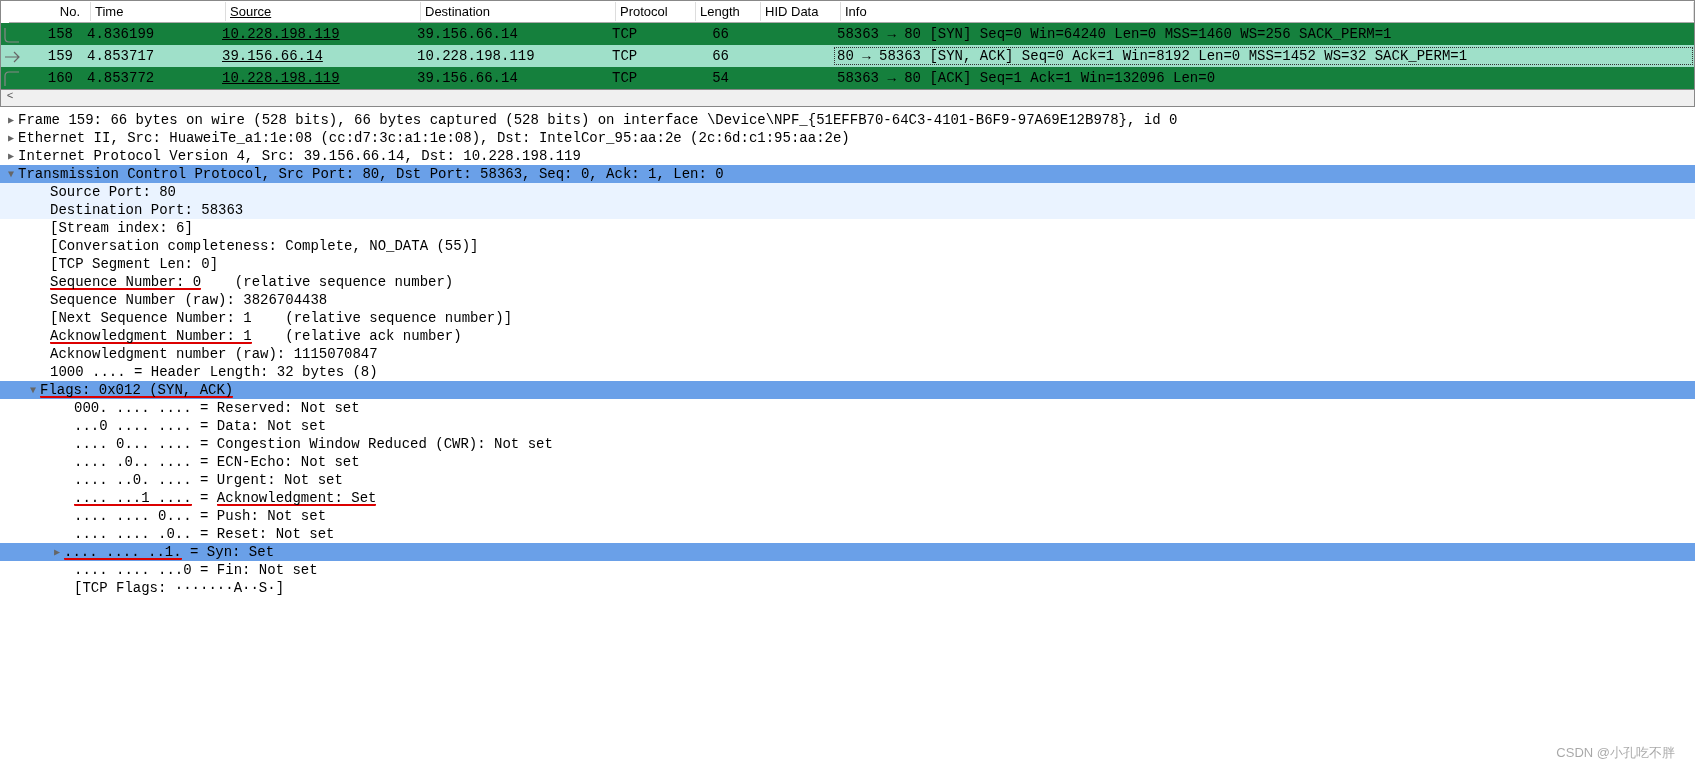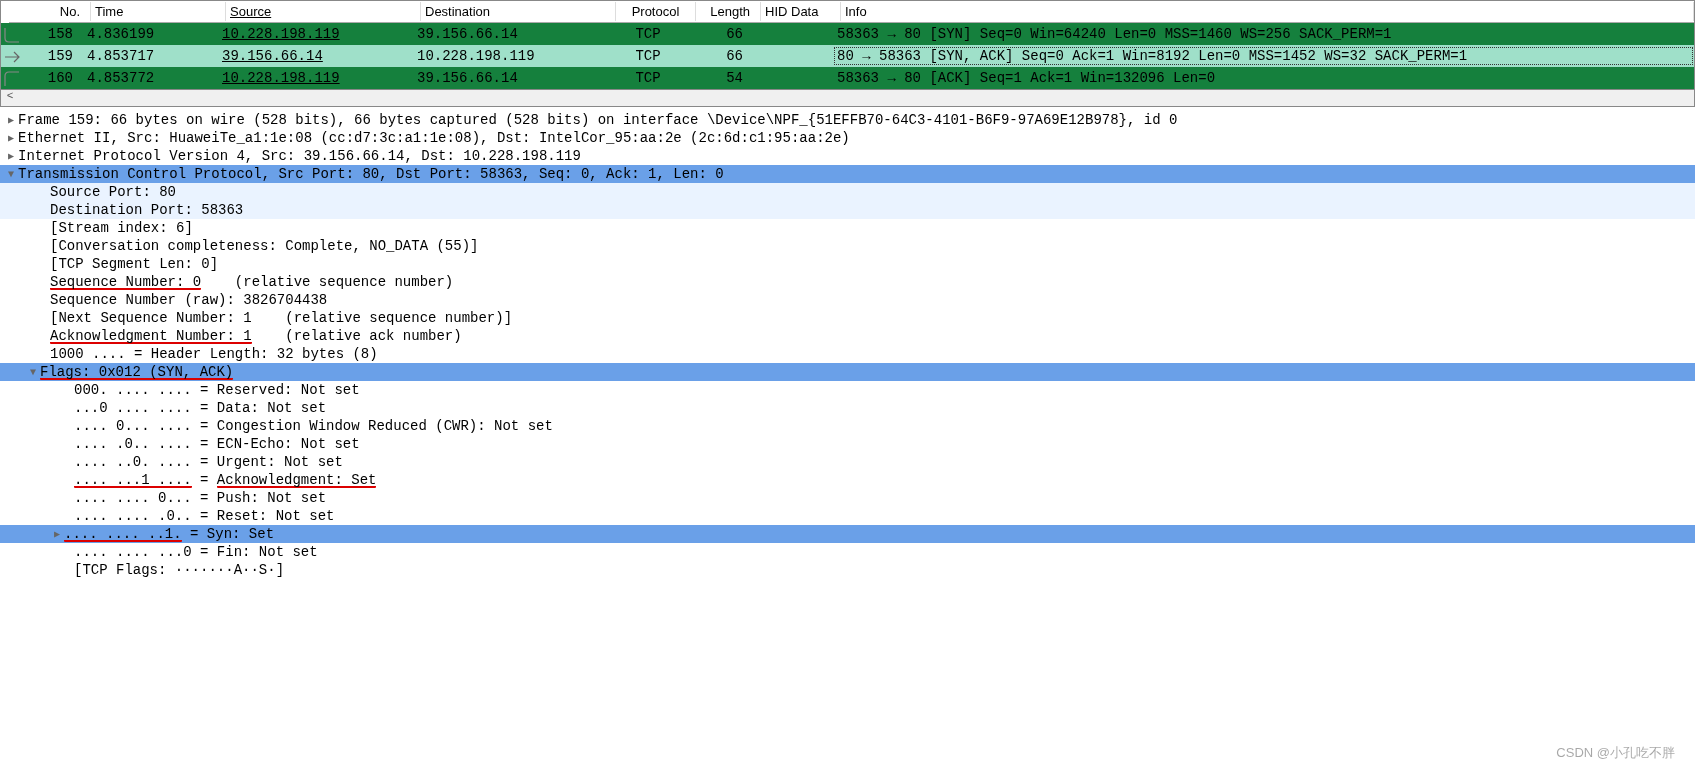--- a/index.html
+++ b/index.html
@@ -7,22 +7,22 @@
   
   .packet-list { border:1px solid #888; border-bottom:none; }
   .hdr-row { display:flex; background:#fff; border-bottom:1px solid #aaa; height:22px; align-items:center;margin-left:8px; }
   .hdr-cell { padding:2px 4px; font-family:Arial,sans-serif; font-size:13px; border-right:1px solid #ddd; overflow:hidden; white-space:nowrap; }
   .pkt-row { display:flex; height:22px; align-items:center; }
   .pkt-cell { padding:2px 4px; overflow:hidden; white-space:nowrap; }
   .col-no   { width:82px; text-align:right; padding-right:10px;}
   .col-time { width:135px; }
   .col-src  { width:195px;text-decoration:underline; }
   .col-dst  { width:195px; }
-  .col-proto{ width:80px;text-align:center;  }
-  .col-len  { width:65px; text-align:right; padding-right:10px;}
+  .col-proto{ width:80px;  }
+  .col-len  { width:65px; text-align:right; padding-right:24px;}
   .col-hid  { width:80px;  }
   .col-info { flex:1; }
   
   .green-soft   { background:#15803d; }
   .green-sel    { background:#9fe0c9; }
   .green-sel .pkt-cell.col-info { outline:1px dotted #333; outline-offset:-2px;}
   
   .marker { position:relative; }
   .marker svg { position:absolute; left:2px; top:2px; }
   
@@ -120,20 +120,21 @@
 
   <div class="tree-line hl-lite indent2">Source Port: 80</div>
   <div class="tree-line hl-lite indent2">Destination Port: 58363</div>
   <div class="tree-line indent2">[Stream index: 6]</div>
   <div class="tree-line indent2">[Conversation completeness: Complete, NO_DATA (55)]</div>
   <div class="tree-line indent2">[TCP Segment Len: 0]</div>
   <div class="tree-line indent2"><span class="underline-red">Sequence Number: 0</span><span>    (relative sequence number)</span></div>
   <div class="tree-line indent2">Sequence Number (raw): 3826704438</div>
   <div class="tree-line indent2">[Next Sequence Number: 1    (relative sequence number)]</div>
   <div class="tree-line indent2"><span class="underline-red">Acknowledgment Number: 1</span><span>    (relative ack number)</span></div>
+  <div class="tree-line indent2">Acknowledgment number (raw): 1115070847</div>
   <div class="tree-line indent2">1000 .... = Header Length: 32 bytes (8)</div>
 
   <div class="tree-line hl-blue"><span class="expander" style="margin-left:22px">▼</span><span class="underline-red">Flags: 0x012 (SYN, ACK)</span></div>
 
   <div class="tree-line indent3">000. .... .... = Reserved: Not set</div>
   <div class="tree-line indent3">...0 .... .... = Data: Not set</div>
   <div class="tree-line indent3">.... 0... .... = Congestion Window Reduced (CWR): Not set</div>
   <div class="tree-line indent3">.... .0.. .... = ECN-Echo: Not set</div>
   <div class="tree-line indent3">.... ..0. .... = Urgent: Not set</div>
   <div class="tree-line indent3"><span class="underline-red">.... ...1 ....</span><span> = </span><span class="underline-red">Acknowledgment: Set</span></div>

